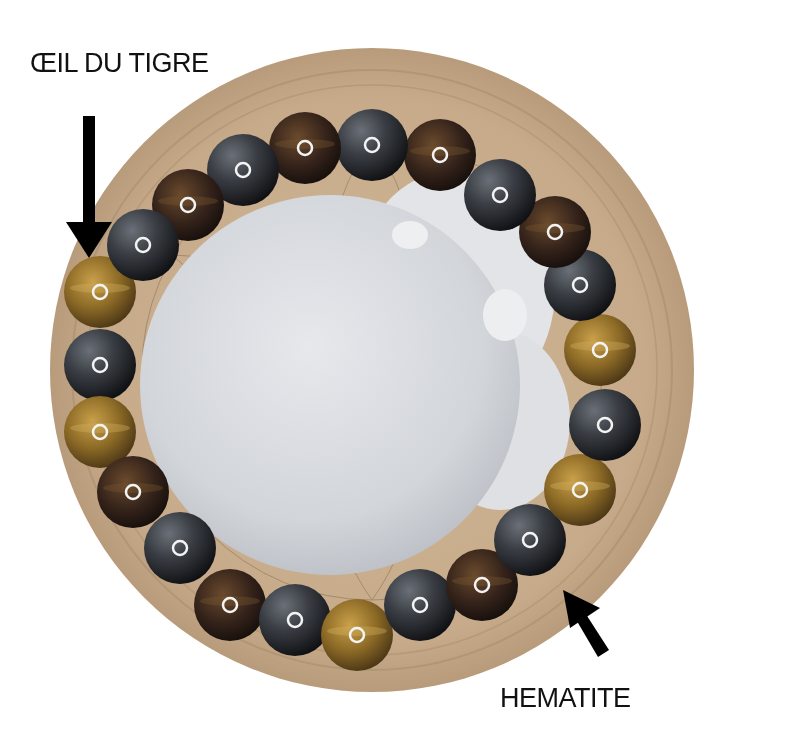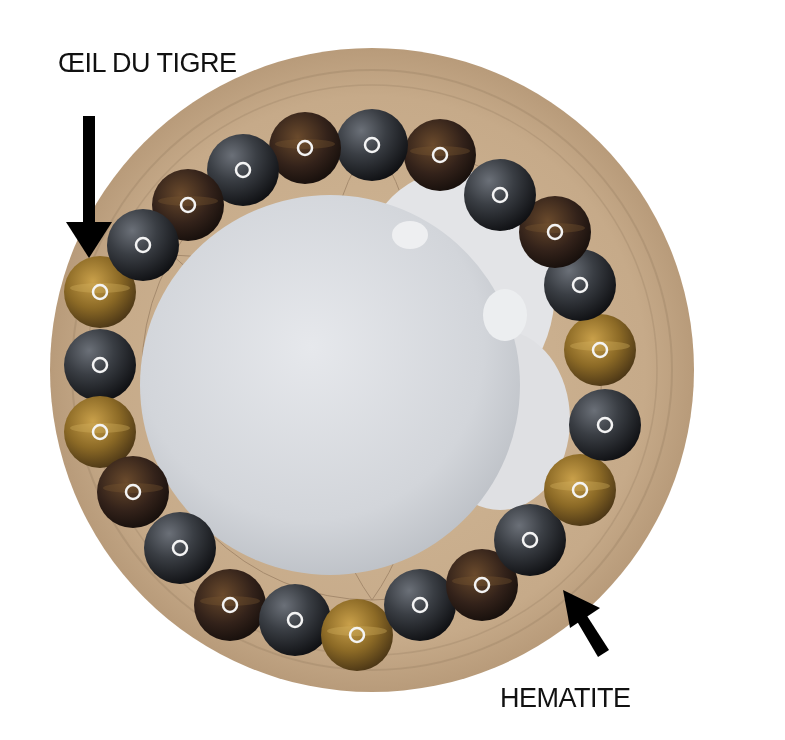--- a/index.html
+++ b/index.html
@@ -1,19 +1,19 @@
 <!DOCTYPE html>
 <html><head>
 <meta charset="utf-8">
 <style>
   html, body { margin:0; padding:0; background:#ffffff; }
   body { width:785px; height:740px; position:relative; overflow:hidden; font-family:"Liberation Sans", sans-serif; }
   .scene { position:absolute; left:0; top:0; width:785px; height:740px; }
   .label { position:absolute; font-family:"Liberation Sans", sans-serif; font-size:27px; color:#111; letter-spacing:-0.5px; white-space:nowrap; }
-  #label-tiger { left:30px; top:48px;margin-left:28px; }
+  #label-tiger { left:30px; top:48px; }
   #label-hema { left:500px; top:683px; }
 </style>
 </head>
 <body>
 
 <svg class="scene" width="785" height="740" viewBox="0 0 785 740" xmlns="http://www.w3.org/2000/svg">
   <defs>
     <radialGradient id="g-hema" cx="35%" cy="30%" r="75%">
       <stop offset="0%" stop-color="#6b7078"></stop>
       <stop offset="45%" stop-color="#3a3e44"></stop>

